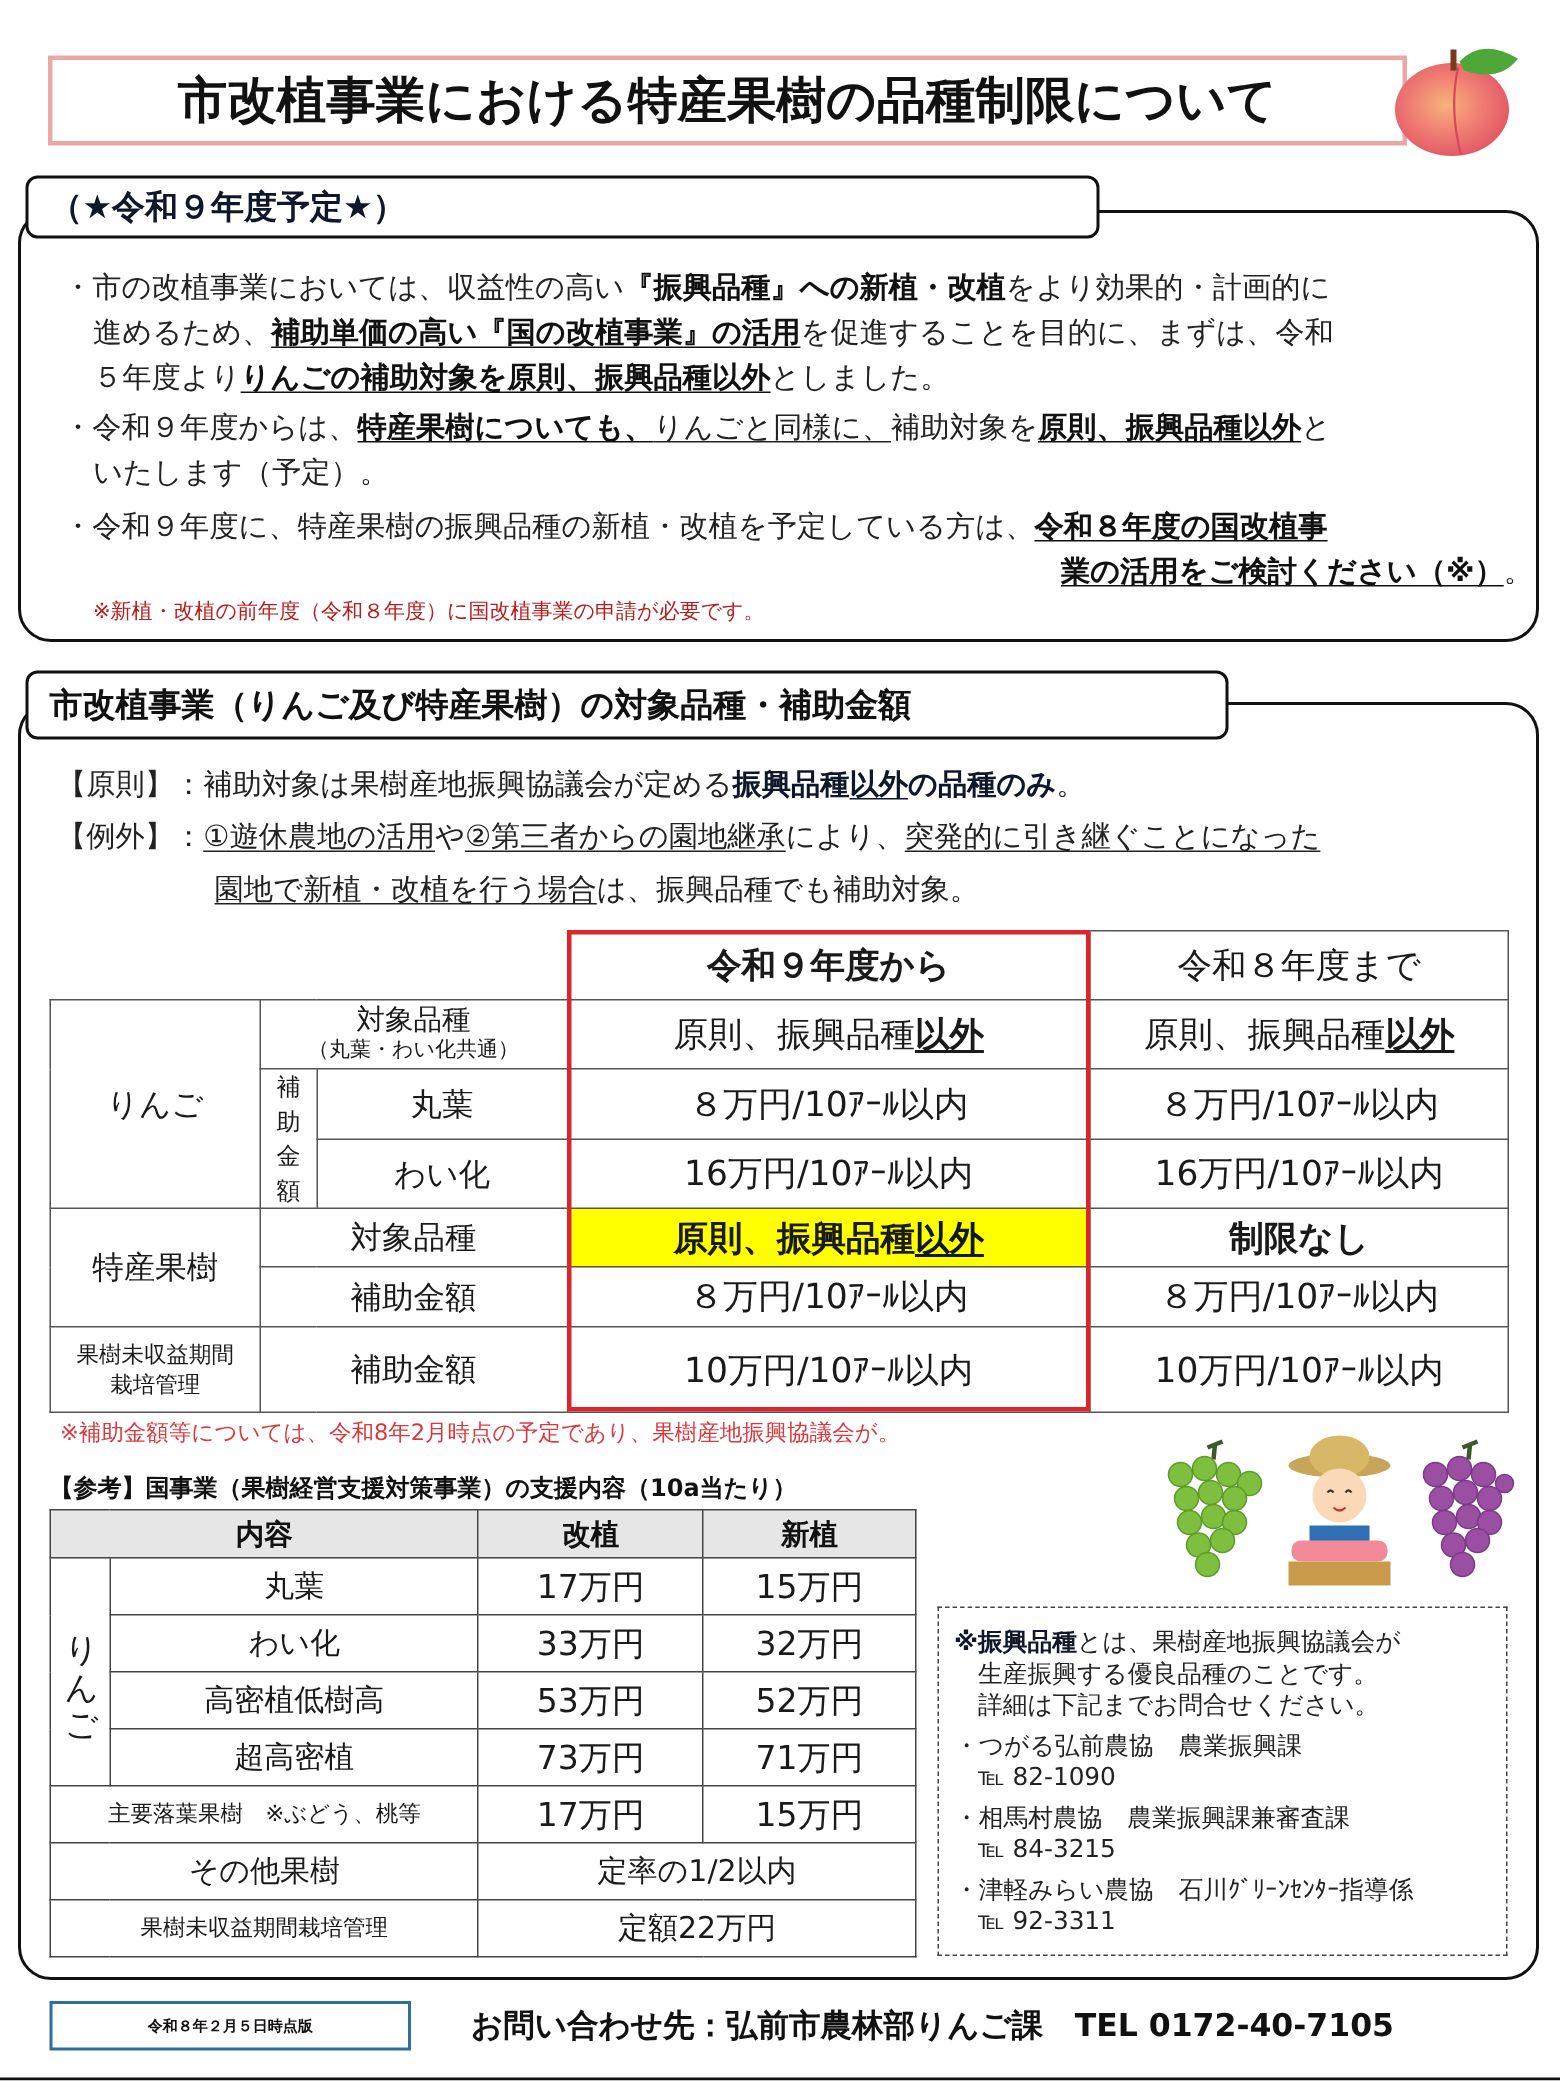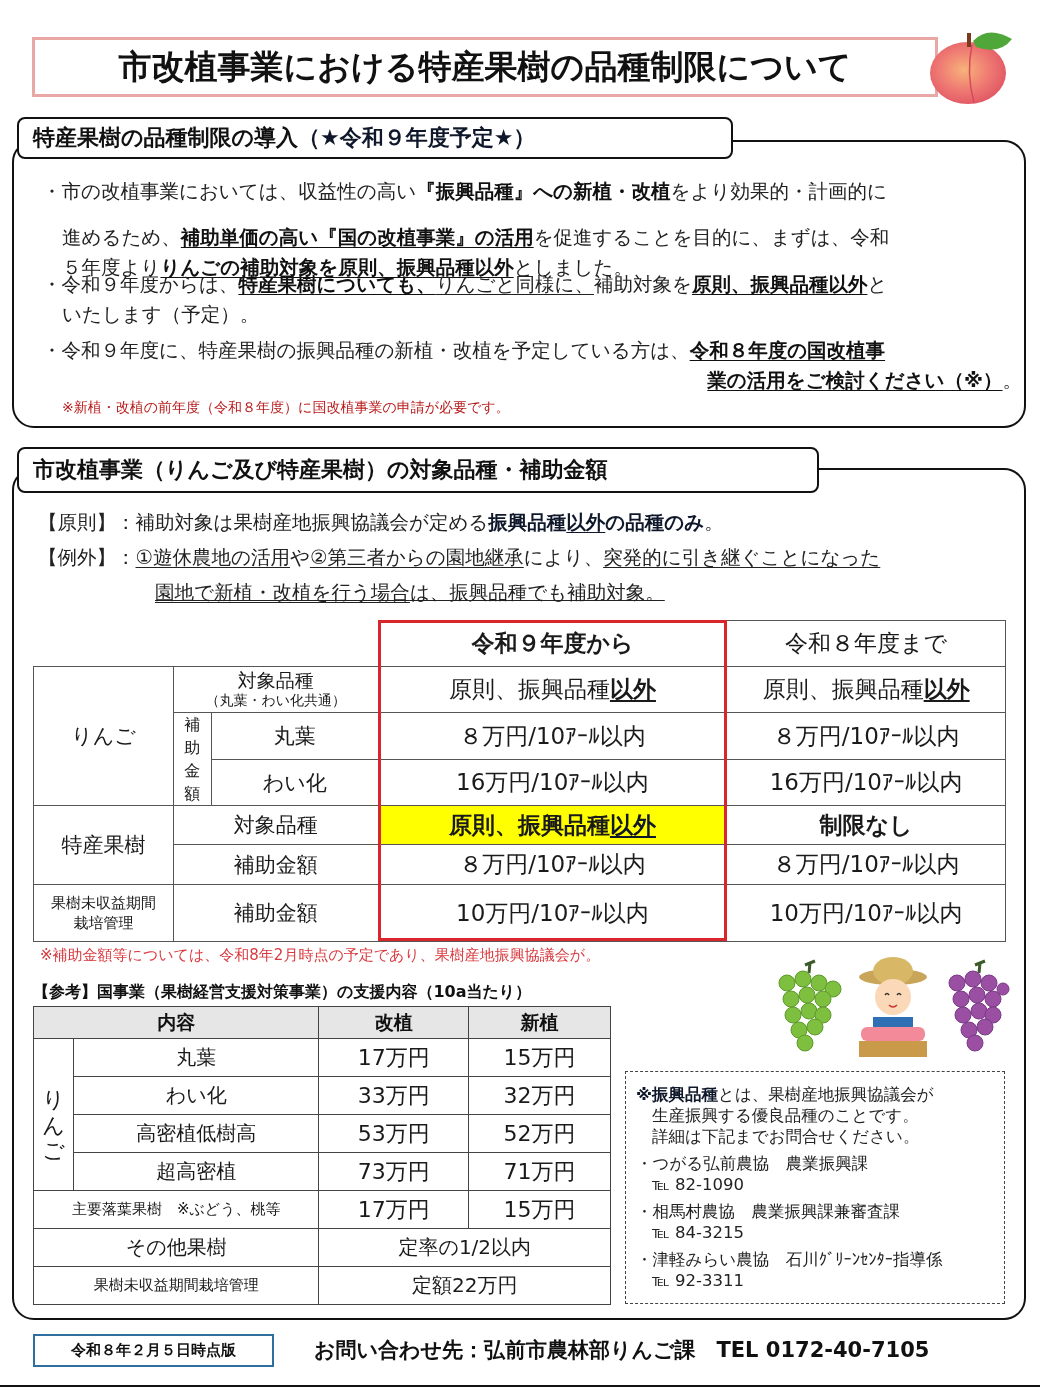--- a/index.html
+++ b/index.html
@@ -41,21 +41,21 @@
 
   
   .rt { left: 33px; top: 1006px; width: 578px; }
   .rt td { border: 1.5px solid #444; text-align:center; vertical-align: middle; font-size: 20px; color:#1a1a1a; }
   .rt th { border: 1.5px solid #444; background:#e6e6e6; font-size: 19px; font-weight: bold; height: 32px; }
 
   .info-box { left: 625px; top: 1071px; width: 380px; height: 233px; border: 1.5px dashed #444; padding: 12px 0 0 10px; font-size: 16.5px; line-height: 21px; color:#222; }
   .info-box .item { margin-top: 6px; }
   .indent { padding-left: 16px; }
 
-  .version { left: 33px; top: 1334px; width: 241px; height: 33px; border: 2px solid #2e6f9e; display:flex; align-items:center; justify-content:center; font-size: 15px; font-weight:bold; }
+  .version { left: 33px; top: 1334px; width: 241px; height: 33px; border: 2px solid #2e6f9e; display:flex; align-items:center; justify-content:center; font-size: 10px; font-weight:bold; }
   .contact { left: 314px; top: 1334px; font-size: 21px; font-weight: bold; line-height: 33px; }
   .bottom-line { left: 0; top: 1385px; width: 1040px; height: 2px; background:#111; }
 </style>
 </head>
 <body>
 
 <div class="abs title-box">
   <span class="title-text">市改植事業における特産果樹の品種制限について</span>
 </div>
 <svg class="abs peach" viewBox="0 0 95 80">
@@ -67,27 +67,26 @@
     </radialGradient>
   </defs>
   <ellipse cx="42" cy="48" rx="38" ry="31" fill="url(#pg)"></ellipse>
   <path d="M46 20 Q40 48 48 78" stroke="#d44a5a" stroke-width="1.5" fill="none"></path>
   <rect x="41" y="8" width="4" height="14" fill="#7a3a1e"></rect>
   <path d="M47 16 Q62 0 86 14 Q74 30 50 22 Z" fill="#4fa73a"></path>
 </svg>
 
 <div class="abs frame sec1-frame"></div>
 <div class="abs tab sec1-tab">
-  <span>特産果樹の品種制限の導入</span>
     <span class="red">（★令和９年度予定★）</span>
 </div>
 
 <div class="abs bul" style="left:42px; top:177px; width:980px;">
   <div><span>・市の改植事業においては、収益性の高い</span><b>『振興品種』への新植・改植</b><span>をより効果的・計画的に</span></div>
-  <div style="padding-left:20px;margin-top:16px;"><span>進めるため、</span><b class="u">補助単価の高い『国の改植事業』の活用</b><span>を促進することを目的に、まずは、令和</span></div>
+  <div style="padding-left:20px;"><span>進めるため、</span><b class="u">補助単価の高い『国の改植事業』の活用</b><span>を促進することを目的に、まずは、令和</span></div>
   <div style="padding-left:20px;"><span>５年度より</span><b class="u">りんごの補助対象を原則、振興品種以外</b><span>としました。</span></div>
 </div>
 
 <div class="abs bul" style="left:42px; top:270px; width:980px;">
   <div><span>・令和９年度からは、</span><b class="u">特産果樹についても、</b><span class="u">りんごと同様に、</span><span>補助対象を</span><b class="u red">原則、振興品種以外</b><span>と</span></div>
   <div style="padding-left:20px;"><span>いたします（予定）。</span></div>
 </div>
 
 <div class="abs bul" style="left:42px; top:336px; width:980px;">
   <div><span>・令和９年度に、特産果樹の振興品種の新植・改植を予定している方は、</span><b class="u red">令和８年度の国改植事</b></div>
@@ -100,21 +99,21 @@
 <div class="abs tab sec2-tab">
   <span>市改植事業（りんご及び特産果樹）の対象品種・補助金額</span>
 </div>
 
 <div class="abs rule-line" style="left:38px; top:508px;">
   <span>【原則】：</span><span>補助対象は果樹産地振興協議会が定める</span><b class="red">振興品種</b><b class="red u">以外</b><b class="red">の品種のみ</b><span>。</span>
 </div>
 <div class="abs rule-line" style="left:38px; top:543px;">
   <span>【例外】：</span><span class="u">①遊休農地の活用</span><span>や</span><span class="u">②第三者からの園地継承</span><span>により、</span><span class="u">突発的に引き継ぐことになった</span>
 </div>
-<div class="abs rule-line" style="left:155px; top:578px;text-decoration:underline;">
+<div class="abs rule-line" style="left:143px; top:578px;">
   <span class="u">園地で新植・改植を行う場合</span><span>は、振興品種でも補助対象。</span>
 </div>
 
 <table class="abs mt">
   <colgroup>
     <col style="width:140px">
       <col style="width:38px">
       <col style="width:167px">
       <col style="width:349px">
       <col style="width:279px">

